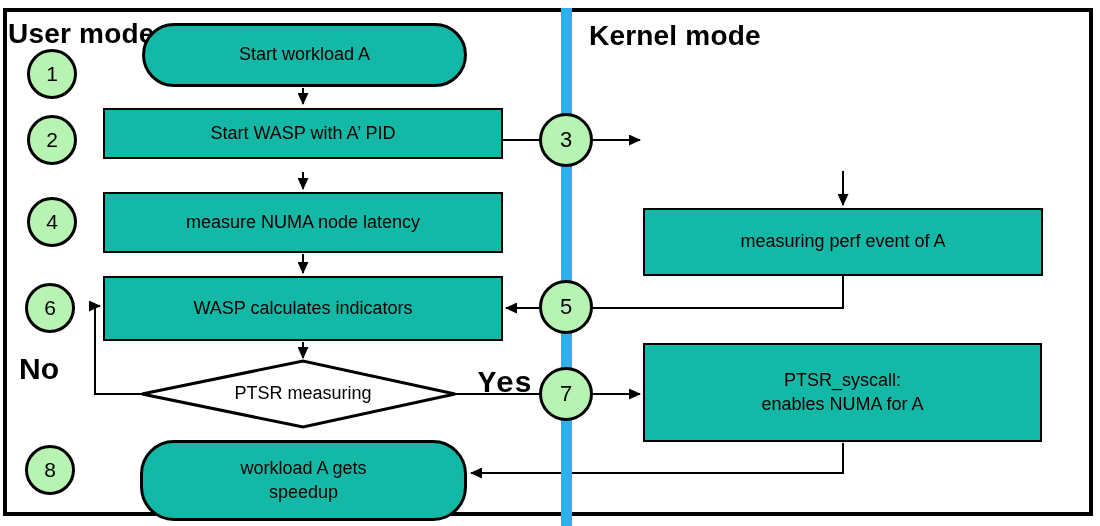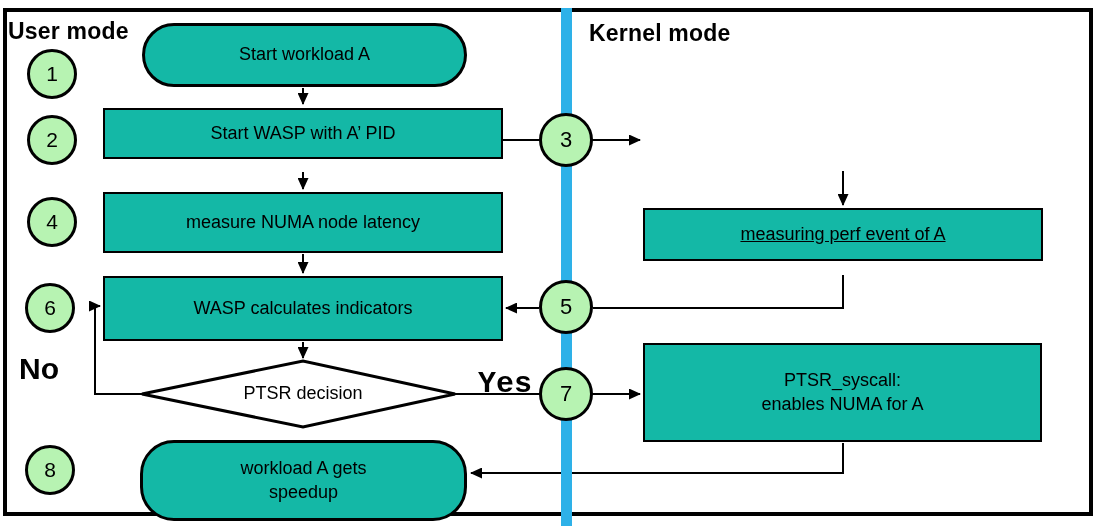--- a/index.html
+++ b/index.html
@@ -25,21 +25,21 @@
   .stadium { border-radius:34px; border-width:3px; }
   .diamond-label {
     position:absolute; z-index:3; font-size:18px; text-align:center; white-space:nowrap;
   }
   .step {
     position:absolute; box-sizing:border-box; width:50px; height:50px;
     border-radius:50%; background:var(--green); border:3px solid #000;
     display:flex; align-items:center; justify-content:center; font-size:21px; z-index:4;
   }
   .step.on-divider { width:54px; height:54px; font-size:22px; }
-  .region-label { position:absolute; font-size:23px; font-weight:600; z-index:3; letter-spacing:.2px; }
+  .region-label { position:absolute; font-size:28px; font-weight:600; z-index:3; letter-spacing:.2px; }
   .edge-label { position:absolute; font-size:30px; font-weight:700; z-index:3; }
 </style>
 </head>
 <body>
 
 <div class="canvas">
 
   <div class="frame"></div>
 
   <svg class="wires" width="1100" height="526" viewBox="0 0 1100 526">
@@ -72,24 +72,24 @@
 
   <div class="divider"></div>
 
   <div class="region-label" style="left:8px; top:18px;">User mode</div>
   <div class="region-label" style="left:589px; top:20px;">Kernel mode</div>
 
   <div class="node stadium" style="left:142px; top:23px; width:325px; height:64px;">Start workload A</div>
   <div class="node" style="left:103px; top:108px; width:400px; height:51px;">Start WASP with A’ PID</div>
   <div class="node" style="left:103px; top:192px; width:400px; height:61px;">measure NUMA node latency</div>
   <div class="node" style="left:103px; top:276px; width:400px; height:65px;">WASP calculates indicators</div>
-  <div class="diamond-label" style="left:203px; top:383px; width:200px;">PTSR decision</div>
+  <div class="diamond-label" style="left:203px; top:383px; width:200px;">PTSR measuring</div>
   <div class="node stadium" style="left:140px; top:440px; width:327px; height:81px;">workload A gets
 speedup</div>
-  <div class="node" style="left:643px; top:208px; width:400px; height:53px;text-decoration:underline;">measuring perf event of A</div>
+  <div class="node" style="left:643px; top:208px; width:400px; height:68px;">measuring perf event of A</div>
   <div class="node" style="left:643px; top:343px; width:399px; height:99px;">PTSR_syscall:
 enables NUMA for A</div>
 
   <div class="step" style="left:27px; top:49px;">1</div>
   <div class="step" style="left:27px; top:115px;">2</div>
   <div class="step on-divider" style="left:539px; top:113px;">3</div>
   <div class="step" style="left:27px; top:197px;">4</div>
   <div class="step on-divider" style="left:539px; top:280px;">5</div>
   <div class="step" style="left:25px; top:283px;">6</div>
   <div class="step on-divider" style="left:539px; top:367px;">7</div>

